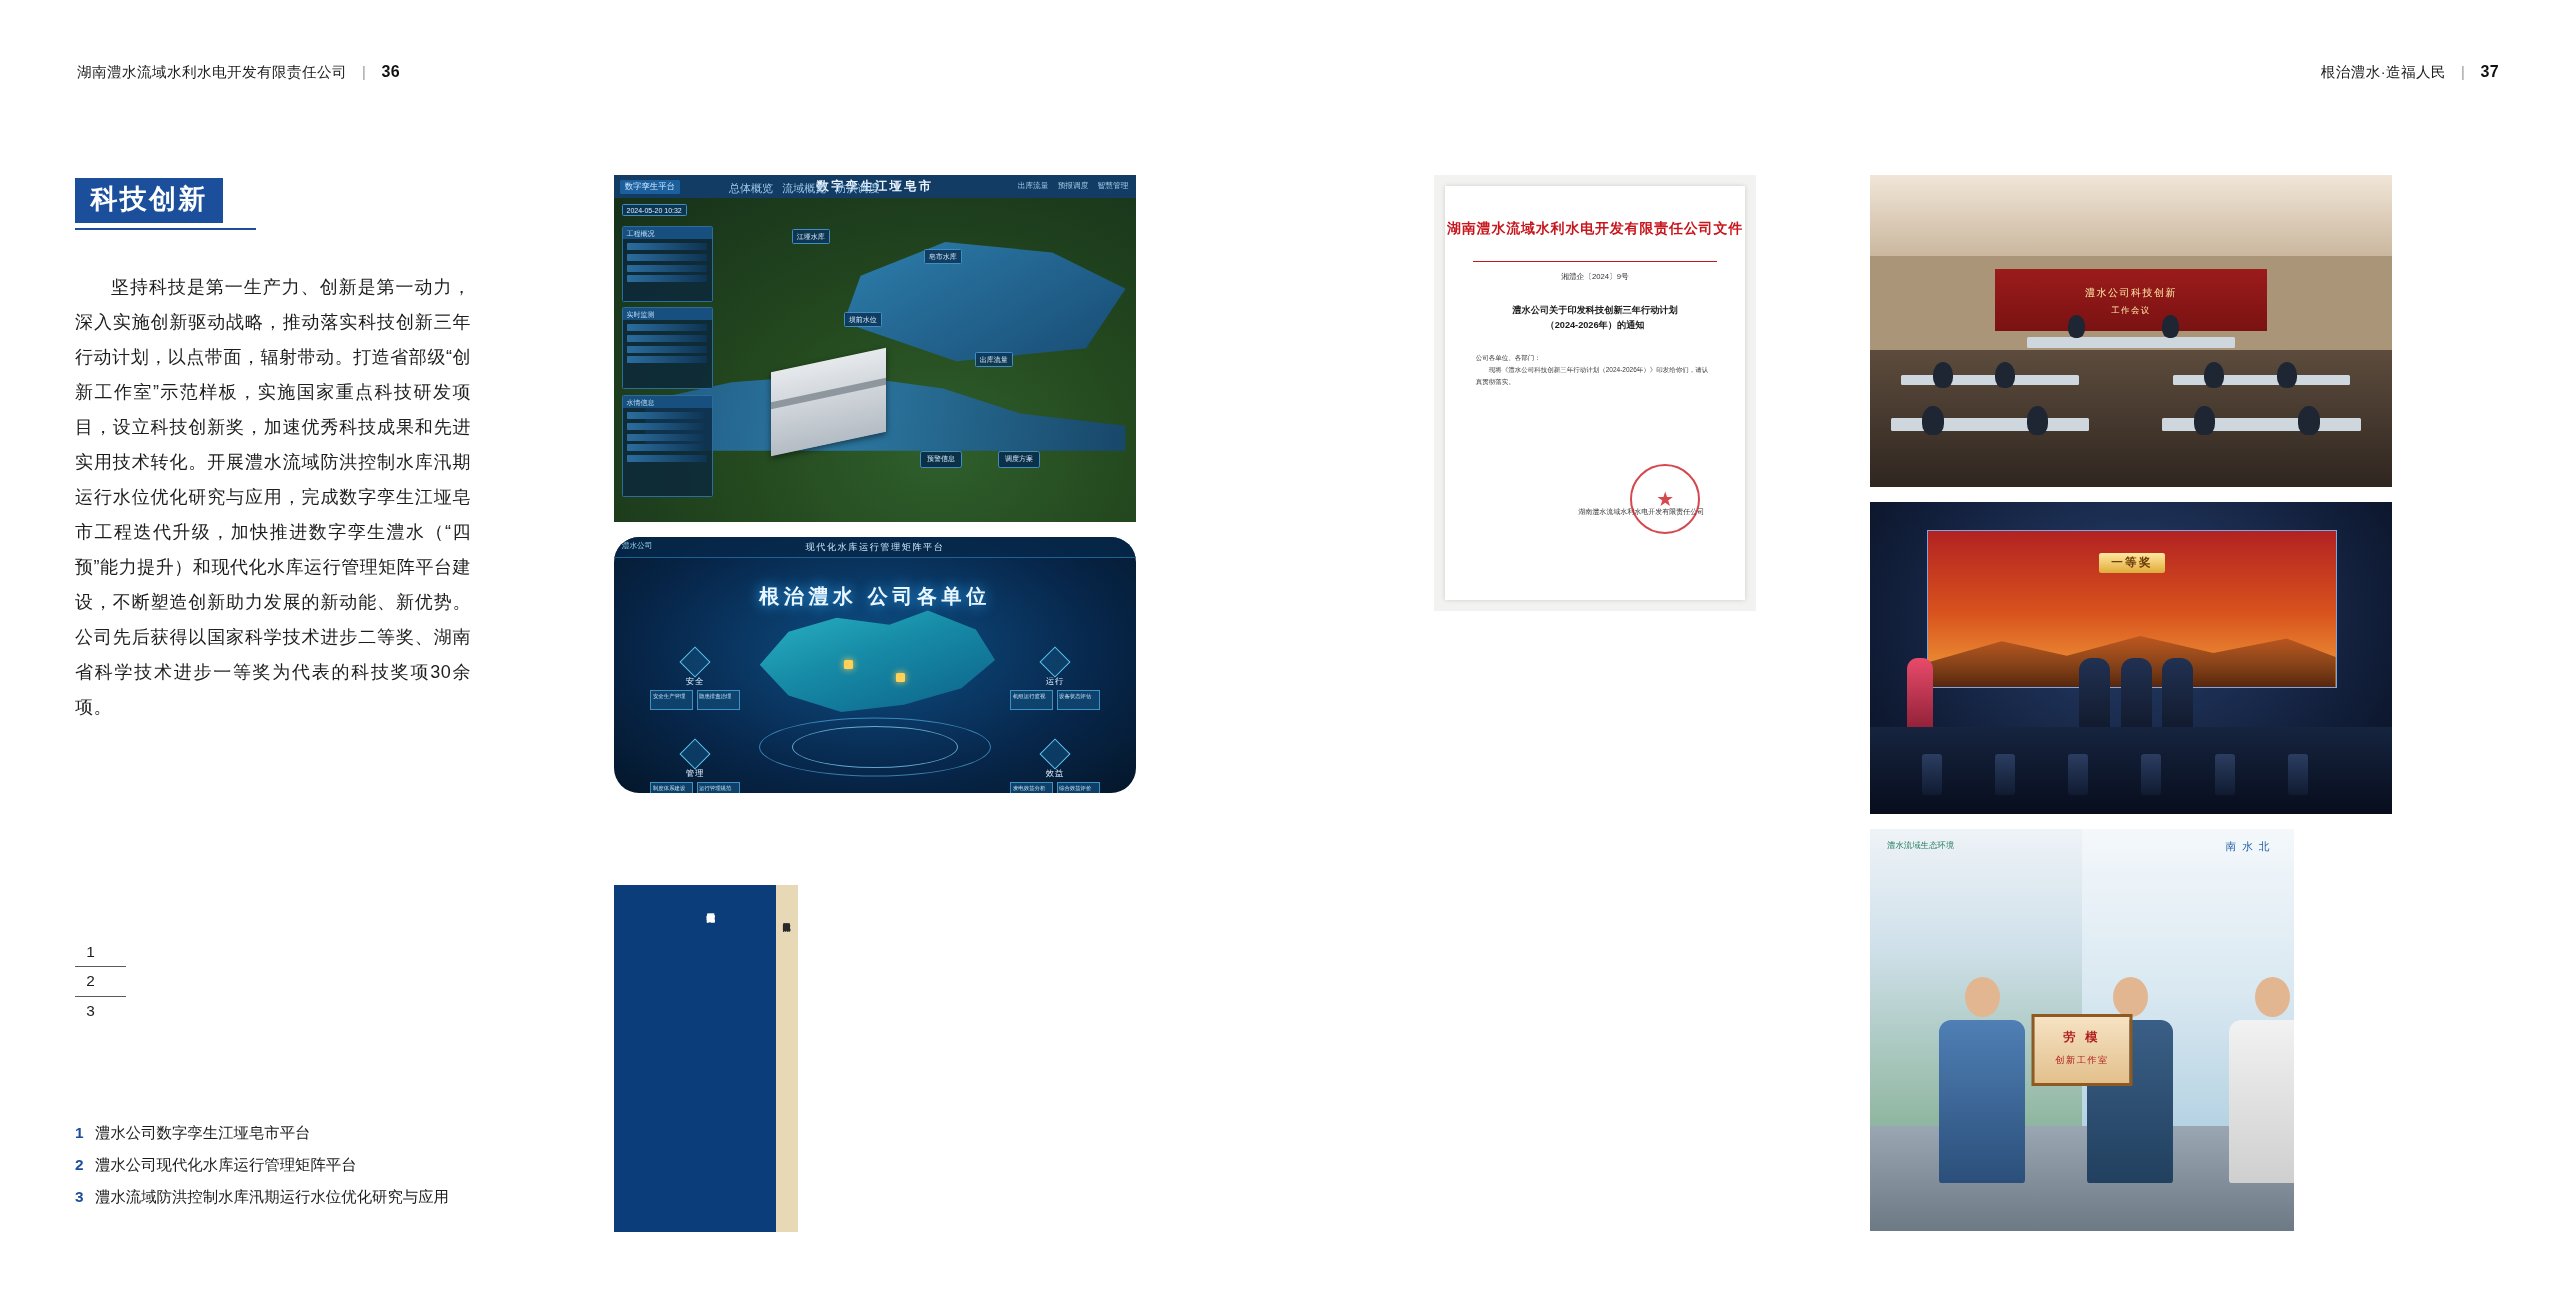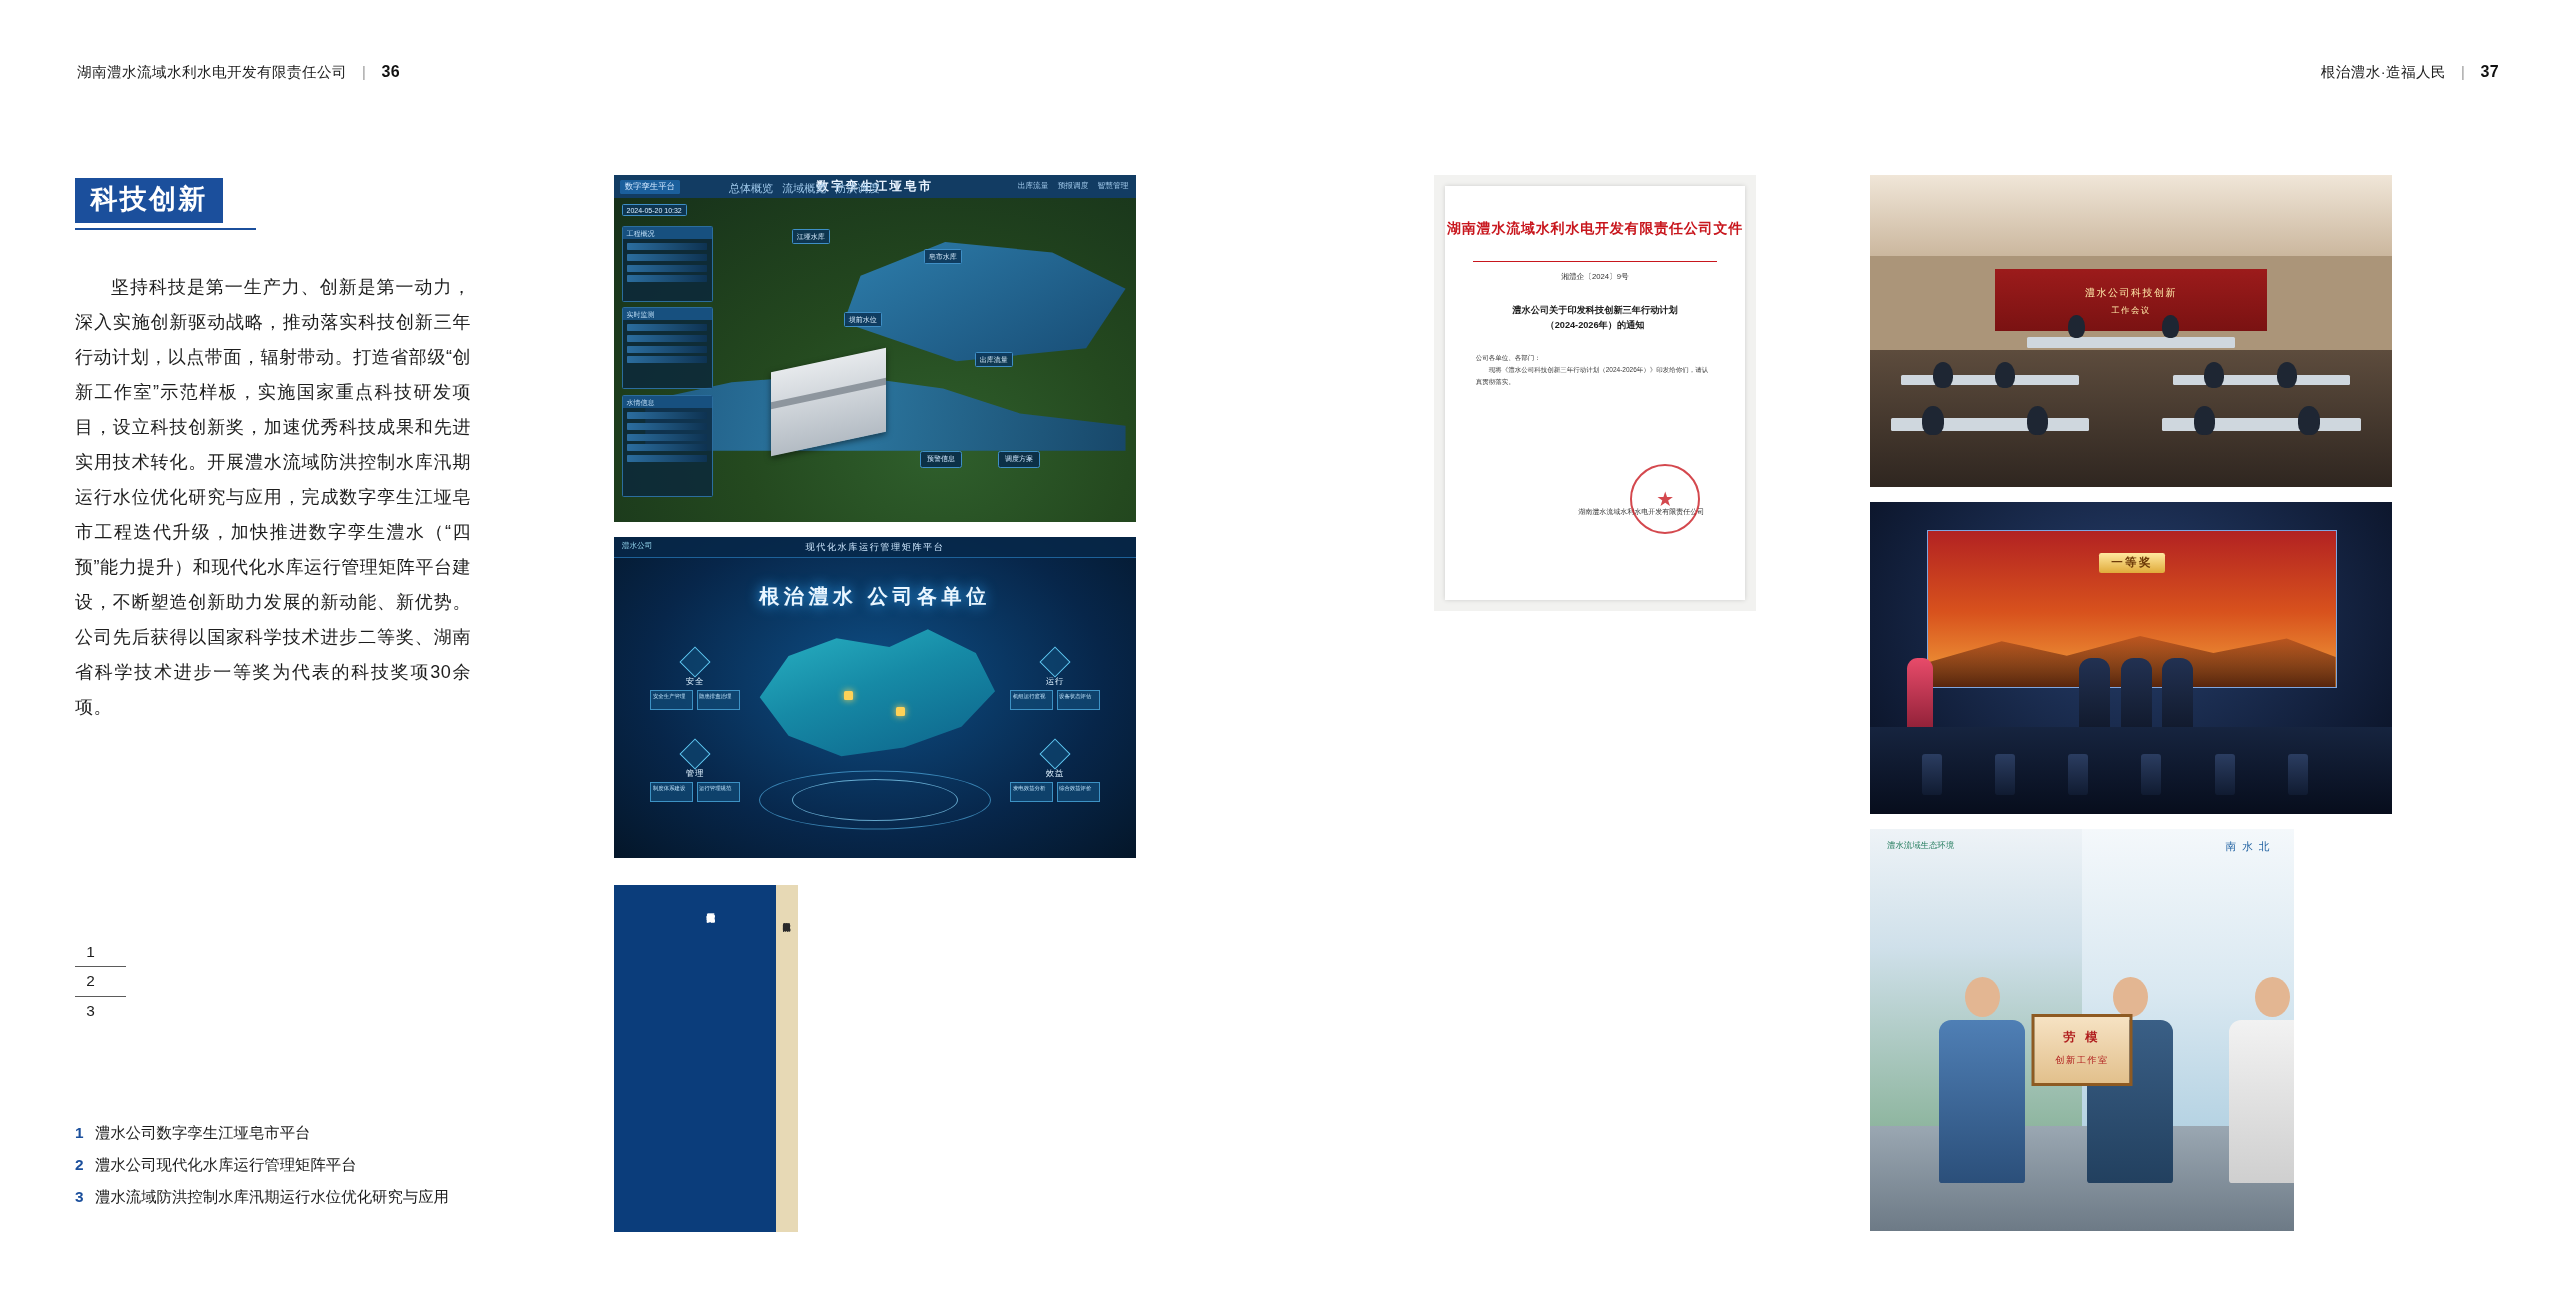--- a/index.html
+++ b/index.html
@@ -198,22 +198,22 @@
   .figA .tag {
     position:absolute; background:rgba(12,54,88,.88); border:0.8px solid #3f8fc6;
     color:#d9eeff; font-size:7px; padding:1.5px 3.8px; border-radius:1.5px;
   }
   .figA .chip {
     position:absolute; background:rgba(9,44,74,.9); border:0.8px solid #3f8fc6;
     color:#cfe8ff; font-size:7px; padding:2.3px 6.1px; border-radius:2.3px;
   }
 
   
-  .figB { left:614px; top:537px; width:522px; height:321px;
-          background: radial-gradient(ellipse at 50% 44%, #0e4f86 0%, #07264a 62%, #041629 100%); }
+  .figB { left:614px; top:537px; width:522px; height:256px;
+          background: radial-gradient(ellipse at 50% 44%, #0e4f86 0%, #07264a 62%, #041629 100%); border-radius: 25px; }
   .figB .bhead {
     position:absolute; left:0; right:0; top:0; height:20px; background:rgba(6,40,74,.8);
     border-bottom:0.8px solid #1d6199;
   }
   .figB .bhead .t {
     position:absolute; left:50%; transform:translateX(-50%); top:3.8px;
     font-size:9.2px; letter-spacing:1.5px; color:#cfe8ff;
   }
   .figB .bhead .lg { position:absolute; left:7.7px; top:3.8px; font-size:7.7px; color:#8fd0e8; }
   .figB .slogan {

